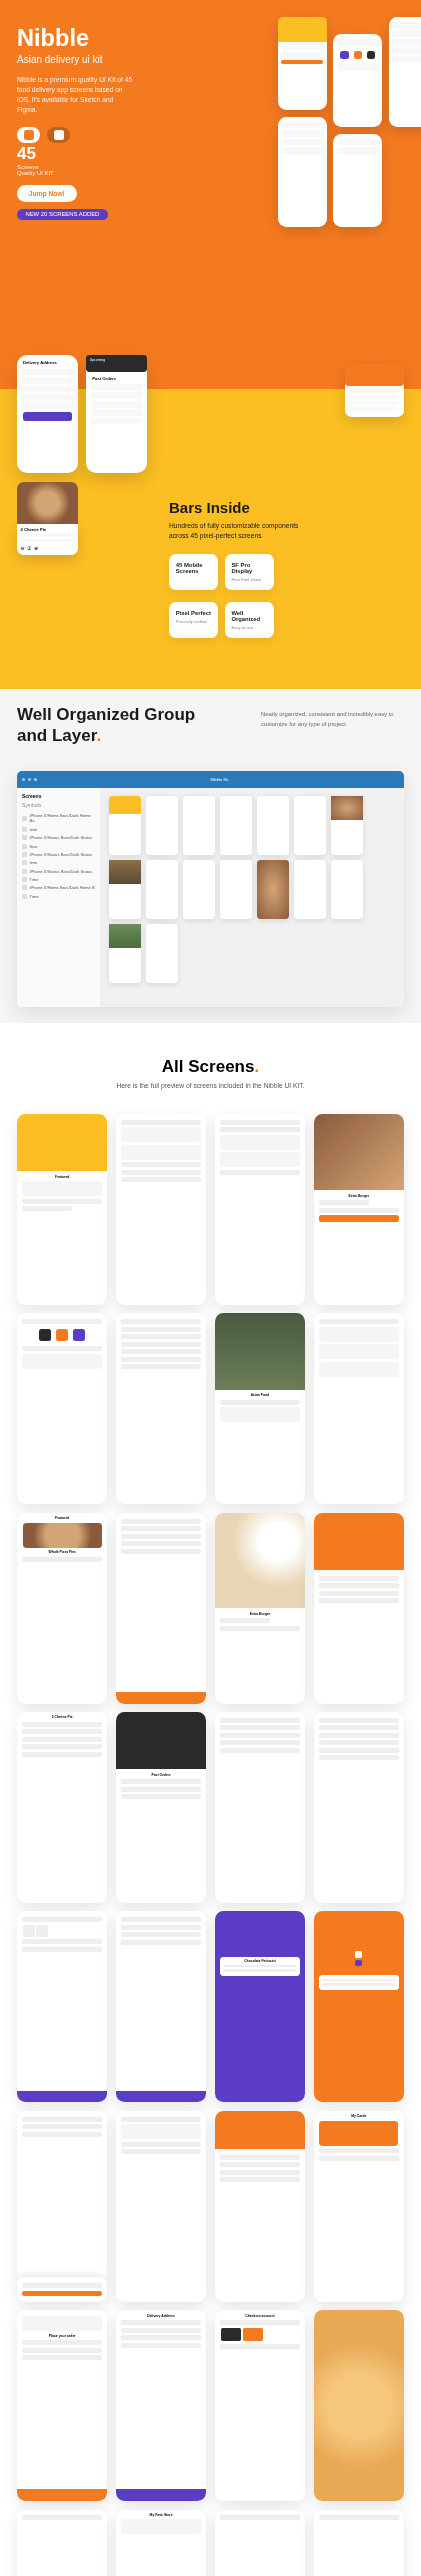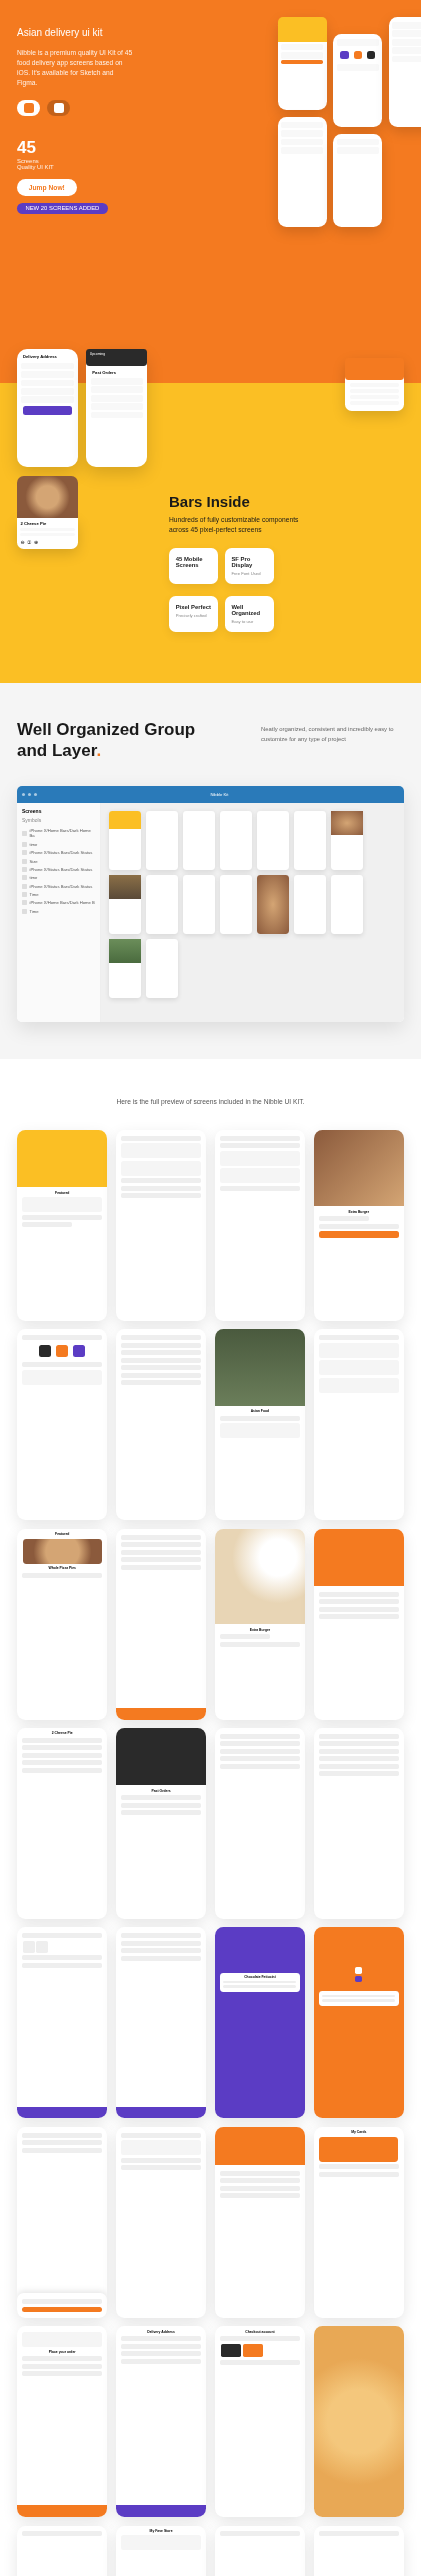--- a/index.html
+++ b/index.html
@@ -6,21 +6,21 @@
     body { font-family: -apple-system, BlinkMacSystemFont, 'Segoe UI', sans-serif; background: #fff; width: 421px; }
     
     .hero { background: #f47a20; padding: 25px 17px 0; position: relative; overflow: hidden; }
     .hero-title { color: #fff; font-size: 23.6px; font-weight: 600; }
     .hero-subtitle { color: #fff; font-size: 10px; margin-top: 1.7px; }
     .hero-desc { color: #fff; font-size: 6.7px; margin-top: 10px; max-width: 118px; line-height: 1.5; opacity: 0.9; }
     .hero-btns { display: flex; gap: 6.7px; margin-top: 11.8px; }
     .btn-small { padding: 3.4px 6.7px; border-radius: 8.4px; font-size: 6.7px; display: flex; align-items: center; gap: 2.5px; }
     .btn-orange { background: #fff; color: #f47a20; }
     .btn-dark { background: rgba(0,0,0,0.2); color: #fff; }
-    .hero-stat { color: #fff; font-size: 17px; font-weight: 600; margin-top: 22px; }
+    .hero-stat { color: #fff; font-size: 17px; font-weight: 600; margin-top: 1px; }
     .hero-stat-label { color: #fff; font-size: 5.9px; opacity: 0.9; }
     .btn-cta { background: #fff; color: #f47a20; padding: 5px 11.8px; border-radius: 10px; font-size: 6.7px; font-weight: 600; margin-top: 8.4px; display: inline-block; }
     .badge-new { background: #5b3cc4; color: #fff; padding: 2.5px 8.4px; border-radius: 8.4px; font-size: 5.9px; margin-top: 6.7px; display: inline-block; }
     
     .mockup-cluster { position: absolute; right: -17px; top: 17px; display: flex; gap: 6.7px; }
     .mockup { background: #fff; border-radius: 8.4px; width: 49px; height: 93px; box-shadow: 0 5px 13.5px rgba(0,0,0,0.15); padding: 3.4px; font-size: 3.4px; }
     .mockup-tall { height: 110px; }
     .mockup-content { background: #f8f8f8; border-radius: 1.7px; height: 6.7px; margin: 1.7px 0; }
     .mockup-bar { background: #f47a20; height: 3.4px; border-radius: 1.7px; margin: 0.8px 0; }
     .mockup-yellow-top { background: #fbbf24; height: 25px; border-radius: 5px 5px 0 0; margin: -3.4px -3.4px 1.7px; }
@@ -31,21 +31,21 @@
     .pizza-mockup { position: absolute; left: 17px; top: 93px; width: 61px; }
     
     .what-inside { margin-left: 152px; margin-top: 76px; }
     .section-title { font-size: 15px; font-weight: 700; color: #1a1a1a; }
     .section-desc { font-size: 6.7px; color: #1a1a1a; margin-top: 5px; line-height: 1.6; max-width: 143px; }
     .feature-cards { display: flex; gap: 6.7px; margin-top: 11.8px; }
     .feature-card { background: #fff; border-radius: 6.7px; padding: 8.4px 6.7px; width: 49px; box-shadow: 0 3.4px 10px rgba(0,0,0,0.08); }
     .feature-card-title { font-size: 5.9px; font-weight: 700; color: #1a1a1a; }
     .feature-card-desc { font-size: 4.2px; color: #888; margin-top: 2.5px; }
     
-    .section-organized { background: #f5f5f5; padding: 37px 17px; }
+    .section-organized { background: #f5f5f5; padding: 16px 17px; }
     .org-title { font-size: 17px; font-weight: 700; color: #1a1a1a; max-width: 185px; line-height: 1.2; }
     .org-desc { font-size: 5.9px; color: #666; margin-top: 5px; max-width: 143px; line-height: 1.6; position: absolute; right: 17px; }
     .org-header { display: flex; justify-content: space-between; align-items: flex-start; }
     
     .sketch-window { background: #fff; border-radius: 5px; margin-top: 25px; box-shadow: 0 6.7px 20px rgba(0,0,0,0.1); overflow: hidden; }
     .sketch-toolbar { background: #2a7ab9; height: 17px; display: flex; align-items: center; padding: 0 5px; gap: 2.5px; }
     .toolbar-dot { width: 3.4px; height: 3.4px; border-radius: 50%; background: rgba(255,255,255,0.6); }
     .sketch-body { display: flex; height: 219px; }
     .sketch-sidebar { width: 84px; background: #fafafa; border-right: 0.8px solid #eee; padding: 5px; font-size: 4.2px; overflow: hidden; }
     .sidebar-header { font-size: 5px; font-weight: 600; margin-bottom: 3.4px; }
@@ -86,20 +86,21 @@
     .screen-white-inset .screen-line { background: #eee; height: 2.5px; margin: 1.7px 0.8px; }
     
     .icon-sq { width: 10px; height: 10px; border-radius: 2.5px; }
   </style>
 </head>
 <body>
 
 <div class="watermark">Posted by dimsons</div>
 
 <section class="hero">
+  <h1 class="hero-title">Nibble</h1>
   <p class="hero-subtitle">Asian delivery ui kit</p>
   <p class="hero-desc">Nibble is a premium quality UI Kit of 45 food delivery app screens based on iOS. It's available for Sketch and Figma.</p>
   <div class="hero-btns">
     <div class="btn-small btn-orange">
       <span class="icon-sq" style="background:#f47a20"></span>
     </div>
     <div class="btn-small btn-dark">
       <span class="icon-sq" style="background:#fff"></span>
     </div>
   </div>
@@ -310,20 +311,21 @@
         <div class="canvas-artboard">
             <div style="background:linear-gradient(#6b8e5a,#4a6b3e);height:40%"></div>
           </div>
         <div class="canvas-artboard"></div>
       </div>
     </div>
   </div>
 </section>
 
 <section class="section-all">
+  <h2 class="all-title"><span>All Screens</span><span class="dot-accent">.</span></h2>
   <p class="all-desc">Here is the full preview of screens included in the Nibble UI KIT.</p>
 
   <div class="screens-grid">
 
     <div class="screen-card">
       <div class="screen-top-yellow"></div>
       <div class="screen-content">
           <div style="font-size:3.4px;font-weight:600">Featured</div>
           <div class="screen-block"></div>
           <div class="screen-line"></div>

